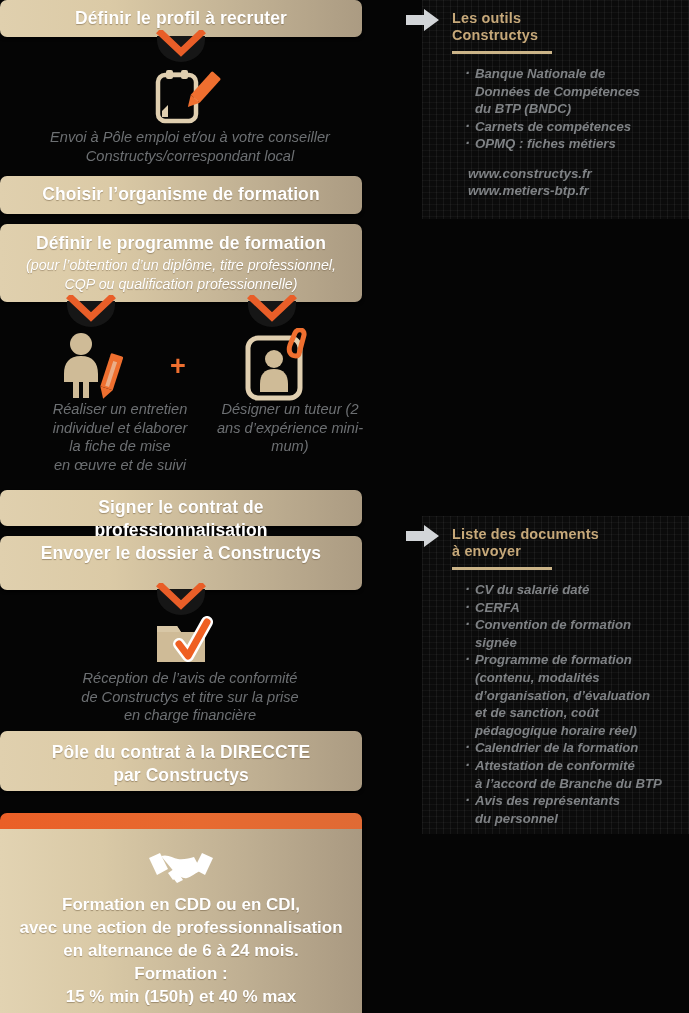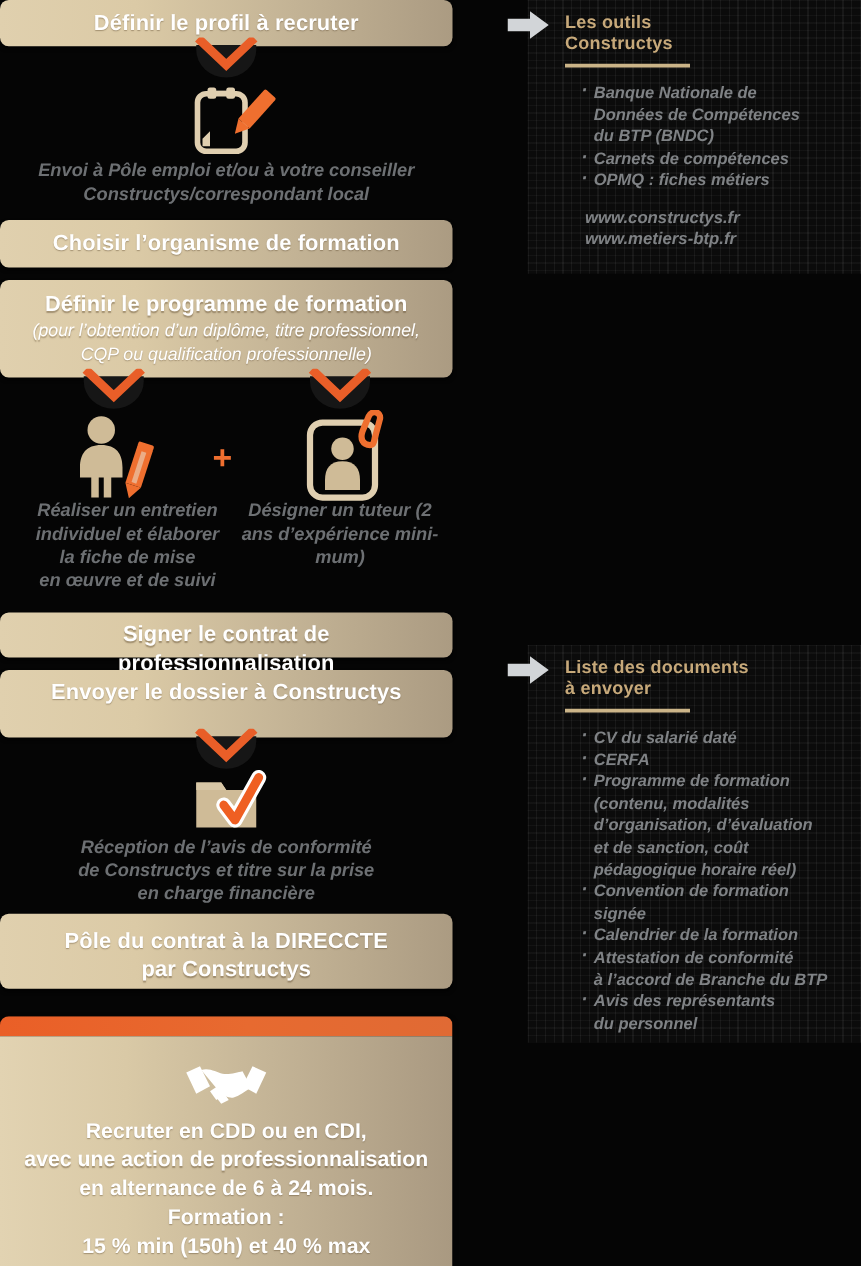--- a/index.html
+++ b/index.html
@@ -32,22 +32,22 @@
   .bar .t2{
     font-size:14.2px;font-style:italic;line-height:18.5px;
     text-shadow:0 1px 1px rgba(90,70,45,.40);
     margin-top:1px;
   }
 
   .gap{height:10px;}
 
   
   .cap{
-    color:#6d7073;font-style:italic;font-weight:bold;
-    font-size:14.6px;line-height:18.5px;text-align:center;
+    color:#6d7073;font-style:italic;font-weight:normal;
+    font-size:14.6px;line-height:18.5px;text-align:center;padding-left:18px;
   }
 
   
   .chev-row{position:relative;height:30px;}
   .chev{
     position:absolute;top:-7px;width:58px;height:36px;
   }
   .chev .shadow{
     position:absolute;left:5px;top:6px;width:48px;height:26px;
     background:#161616;
@@ -248,21 +248,21 @@
   <div class="finalbar">
     <div class="orange"></div>
     <div class="body">
       <svg width="70" height="40" viewBox="0 0 70 40" style="display:block;margin:4px auto 6px auto;">
         <path d="M3 11 L14 6 L22 22 L11 28 Z" fill="#ffffff"></path>
         <path d="M67 11 L56 6 L48 22 L59 28 Z" fill="#ffffff"></path>
         <path d="M15 9 C22 7 27 11 32 12 C37 13 44 11 48 10 L55 23 C50 26 45 30 41 31 C37 32 33 29 30 27" fill="#ffffff"></path>
         <path d="M22 26 L28 22 L33 29 L27 33 Z" fill="#ffffff"></path>
         <path d="M27 31 L33 27 L37 33 L31 36 Z" fill="#ffffff"></path>
       </svg>
-      <div class="ftext">Recruter en CDD ou en CDI,</div>
+      <div class="ftext">Formation en CDD ou en CDI,</div>
       <div class="ftext">avec une action de professionnalisation</div>
       <div class="ftext">en alternance de 6 à 24 mois.</div>
       <div class="ftext">Formation :</div>
       <div class="ftext">15 % min (150h) et 40 % max</div>
     </div>
   </div>
 
 </div>
 
 <div class="panel" style="top:0;height:219px;">
@@ -291,27 +291,27 @@
   <svg class="arrow" viewBox="0 0 34 24">
     <path d="M0 7 L18 7 L18 1 L33 12 L18 23 L18 17 L0 17 Z" fill="#d2d5d8"></path>
   </svg>
   <div class="inner">
     <h3 style="white-space:pre-line;">Liste des documents
 à envoyer</h3>
     <div class="rule"></div>
     <ul>
       <li style="white-space:pre-line;">CV du salarié daté</li>
       <li style="white-space:pre-line;">CERFA</li>
+      <li style="white-space:pre-line;">Convention de formation
+signée</li>
       <li style="white-space:pre-line;">Programme de formation
 (contenu, modalités
 d’organisation, d’évaluation
 et de sanction, coût
 pédagogique horaire réel)</li>
-      <li style="white-space:pre-line;">Convention de formation
-signée</li>
       <li style="white-space:pre-line;">Calendrier de la formation</li>
       <li style="white-space:pre-line;">Attestation de conformité
 à l’accord de Branche du BTP</li>
       <li style="white-space:pre-line;">Avis des représentants
 du personnel</li>
     </ul>
   </div>
 </div>
 
 </body></html>

